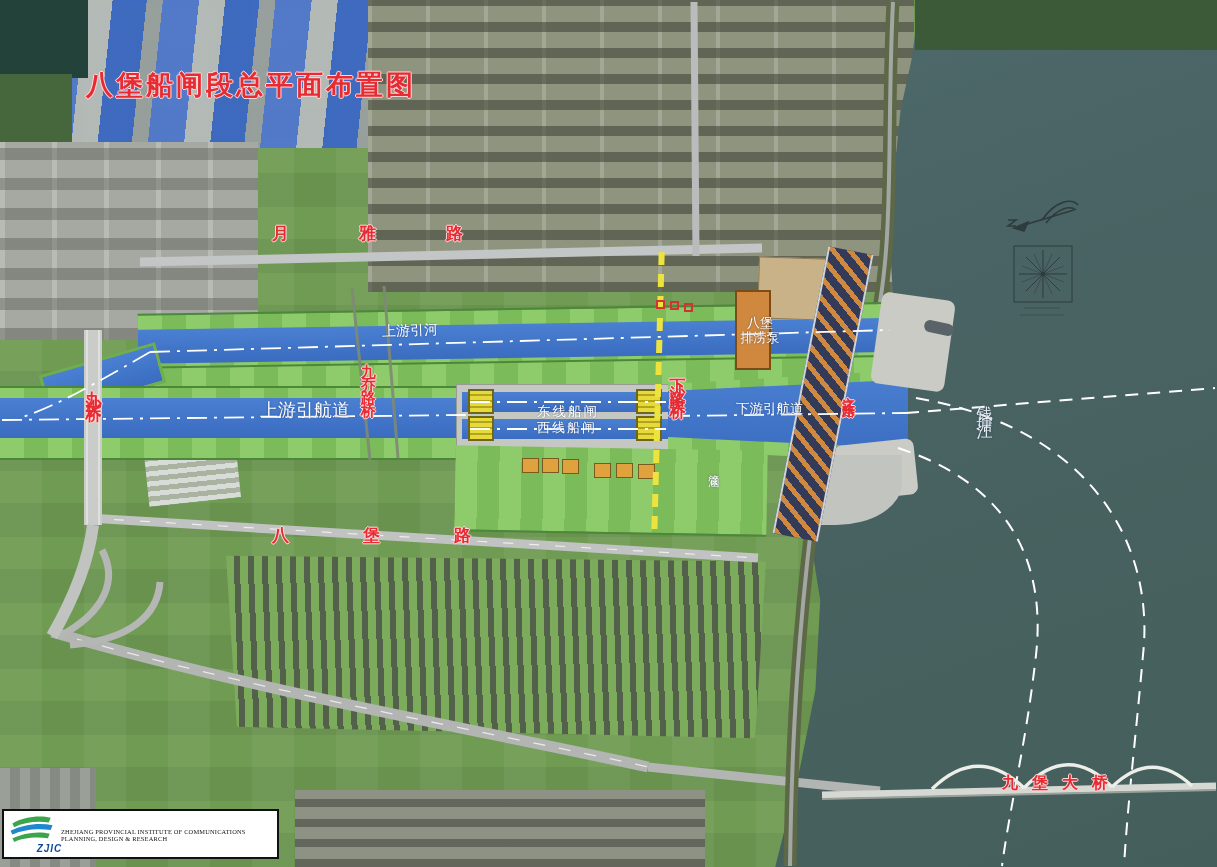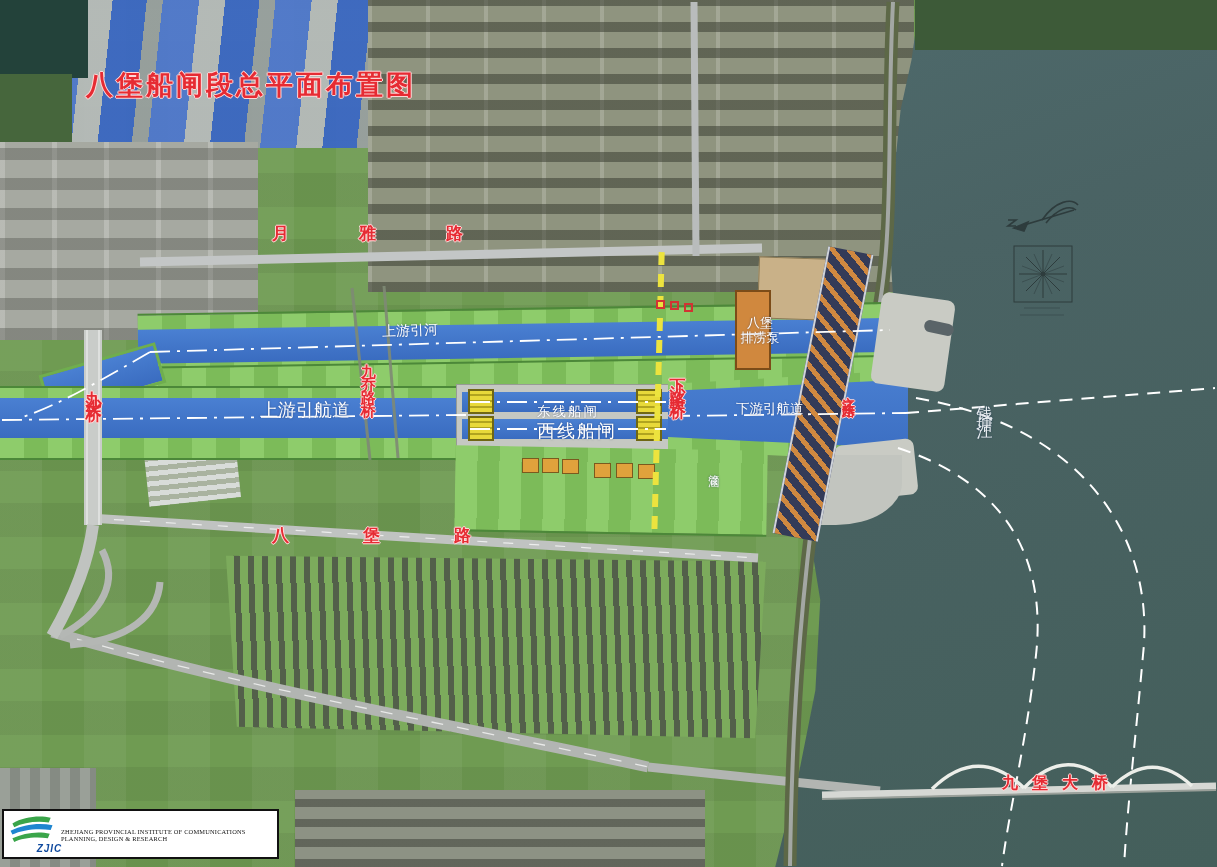--- a/index.html
+++ b/index.html
@@ -91,21 +91,21 @@
   .jiubao{left:1002px;top:738px;font-size:16px;letter-spacing:14px;margin-top:36px;}
   .jiusha{left:84px;top:378px;font-size:16px;letter-spacing:5px;}
   .jiuqiao{left:360px;top:352px;font-size:15px;letter-spacing:13px;}
   .xiasha{left:668px;top:366px;font-size:16px;letter-spacing:6px;}
   .zhijiang{left:840px;top:386px;font-size:13px;letter-spacing:3px;}
   .qiantang{left:975px;top:393px;font-size:16px;letter-spacing:9px;color:#e9eef0;font-weight:normal;}
   .guanhan{left:707px;top:466px;font-size:11px;letter-spacing:2px;}
   .up-river{left:382px;top:322px;font-size:14px;transform:rotate(-2deg);}
   .up-channel{left:260px;top:400px;font-size:18px;}
   .east-lock{left:537px;top:394px;font-size:13.5px;letter-spacing:2px;margin-top:10px;}
-  .west-lock{left:537px;top:421px;font-size:18px;letter-spacing:2px;}
+  .west-lock{left:537px;top:421px;font-size:13px;letter-spacing:2px;}
   .down-channel{left:736px;top:401px;font-size:13.5px;}
   .pump-lbl{left:732px;top:316px;font-size:13px;width:56px;text-align:center;white-space:normal;}
   
   .logo-box{left:2px;top:809px;width:277px;height:50px;background:#fff;border:2px solid #111;
       box-sizing:border-box;display:flex;align-items:center;padding:2px 4px;gap:5px;}
   .logo-mark{display:flex;flex-direction:column;align-items:center;width:48px;}
   .logo-acronym{color:#104a9e;font-weight:bold;font-size:10px;font-style:italic;letter-spacing:1px;margin-left:35px;}
   .logo-text{display:flex;flex-direction:column;justify-content:center;}
   .logo-zh{font-family:"Liberation Serif",serif;font-weight:bold;font-size:20.5px;color:#111;letter-spacing:.5px;line-height:1.05;}
   .logo-en{font-family:"Liberation Serif",serif;font-size:6.4px;color:#111;letter-spacing:.2px;margin-top:1px;}

